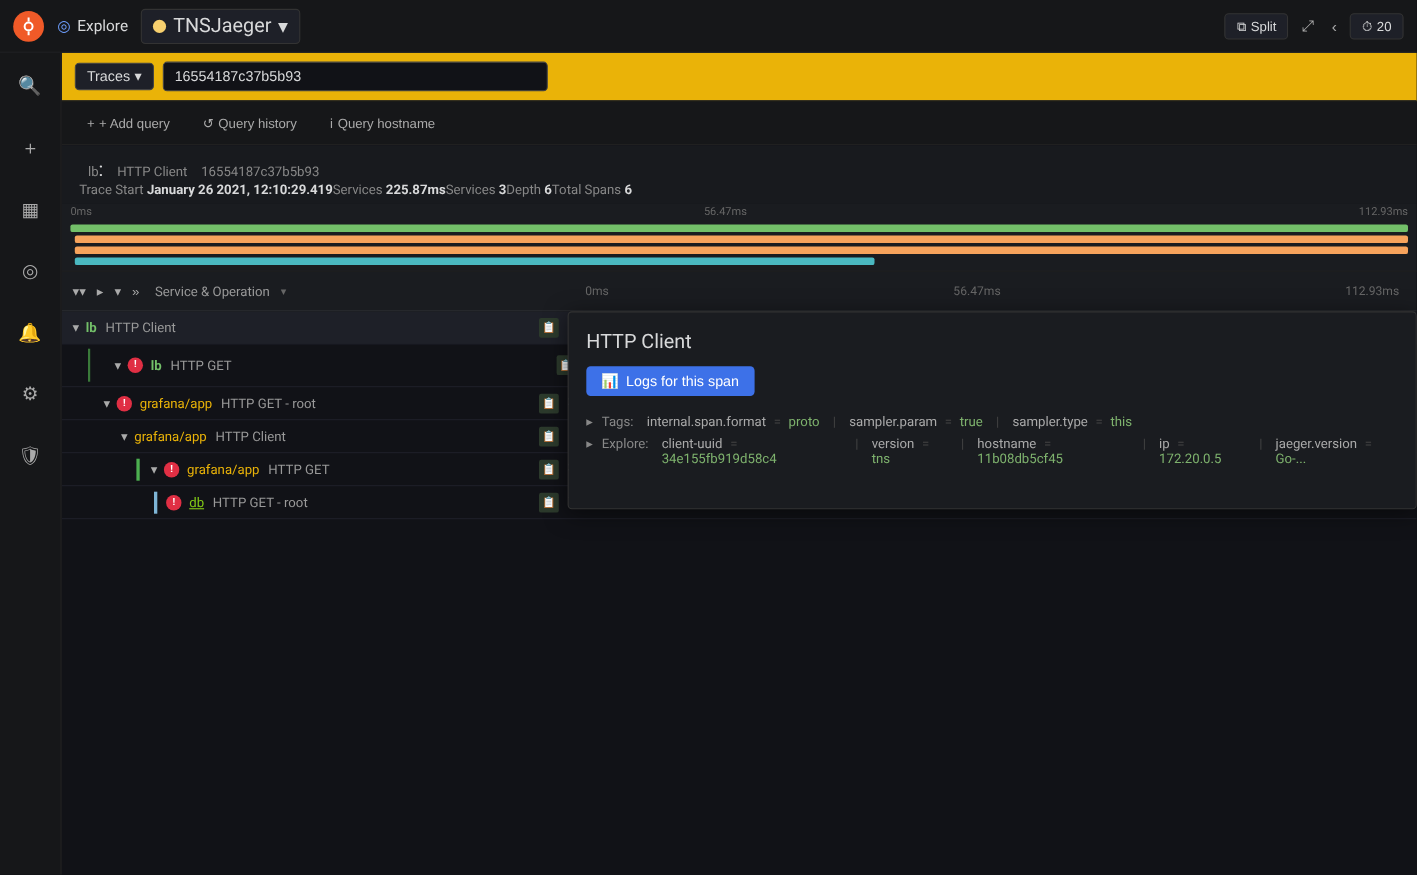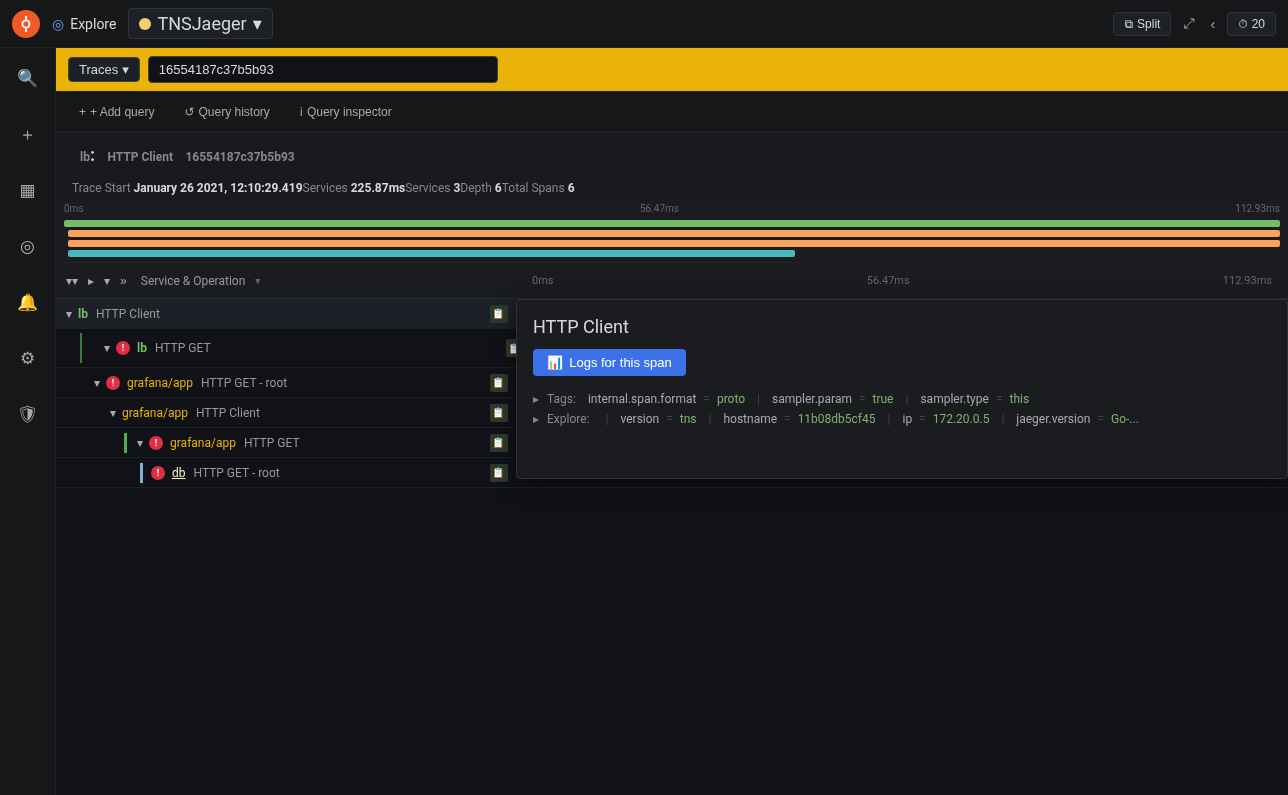--- a/index.html
+++ b/index.html
@@ -123,22 +123,22 @@
       border-radius: 4px; padding: 4px 10px;
       color: #aaa; cursor: pointer; font-size: 12px;
     }
 
     
     .trace-info {
       background: #181a1e;
       padding: 12px 16px 6px;
     }
     .trace-title {
-      font-size: 18px; font-weight: 700; color: #d8d9da;
-      margin-bottom: 16px;
+      font-size: 18px; font-weight: 400; color: #d8d9da;
+      margin-bottom: 0;
     }
     .trace-title span { font-size: 12px; color: #888; margin-left: 8px; }
     .trace-meta {
       display: flex; align-items: center;
       font-size: 12px; color: #888;
     }
     .trace-meta strong { color: #d8d9da; }
 
     
     .minimap {
@@ -228,21 +228,21 @@
     }
     .detail-arrow { color: #888; cursor: pointer; }
     .detail-label { color: #888; margin-right: 4px; }
     .detail-tag-key { color: #aaa; }
     .detail-tag-val { color: #7eb26d; }
     .detail-sep { color: #444; margin: 0 4px; }
 
     
     .svc-lb { color: #73bf69; font-weight: bold; }
     .svc-grafana { color: #eab308; }
-    .svc-db { color: #fef9c3; text-decoration: underline; }
+    .svc-db { color: #84cc16; text-decoration: underline; }
     .error-badge {
       width: 14px; height: 14px; border-radius: 50%;
       background: #e02f44; display: inline-flex;
       align-items: center; justify-content: center;
       font-size: 9px; color: white; font-weight: bold;
       flex-shrink: 0;
     }
     .log-icon {
       width: 18px; height: 18px; background: #2c3a2c;
       border-radius: 2px; display: inline-flex;
@@ -319,21 +319,21 @@
     <button class="toolbar-btn">
       <span>+</span>
       <span>+ Add query</span>
     </button>
     <button class="toolbar-btn">
       <span>↺</span>
       <span>Query history</span>
     </button>
     <button class="toolbar-btn">
       <span>ℹ</span>
-      <span>Query inspector</span>
+      <span>Query hostname</span>
     </button>
   </div>
 
   <div class="trace-info">
     <div class="trace-title">
       <span>lb</span>:
       <span>HTTP Client</span>
       <span>16554187c37b5b93</span>
     </div>
     <div class="trace-meta">
@@ -426,20 +426,25 @@
           <span class="detail-sep">|</span>
           <span>
             <span class="detail-tag-key">sampler.type</span>
             <span class="detail-sep"> = </span>
             <span class="detail-tag-val">this</span>
           </span>
         </div>
         <div class="detail-section">
           <span class="detail-arrow">▸</span>
           <span class="detail-label">Explore:</span>
+          <span>
+            <span class="detail-tag-key">client-uuid</span>
+            <span class="detail-sep"> = </span>
+            <span class="detail-tag-val">34e155fb919d58c4</span>
+          </span>
           <span class="detail-sep">|</span>
           <span>
             <span class="detail-tag-key">version</span>
             <span class="detail-sep"> = </span>
             <span class="detail-tag-val">tns</span>
           </span>
           <span class="detail-sep">|</span>
           <span>
             <span class="detail-tag-key">hostname</span>
             <span class="detail-sep"> = </span>

